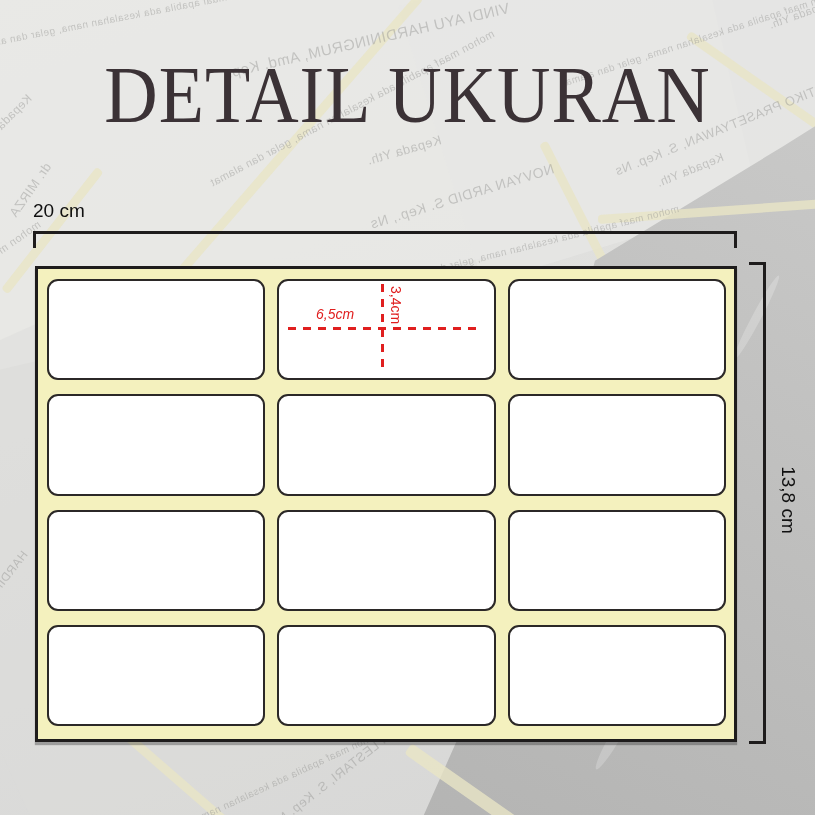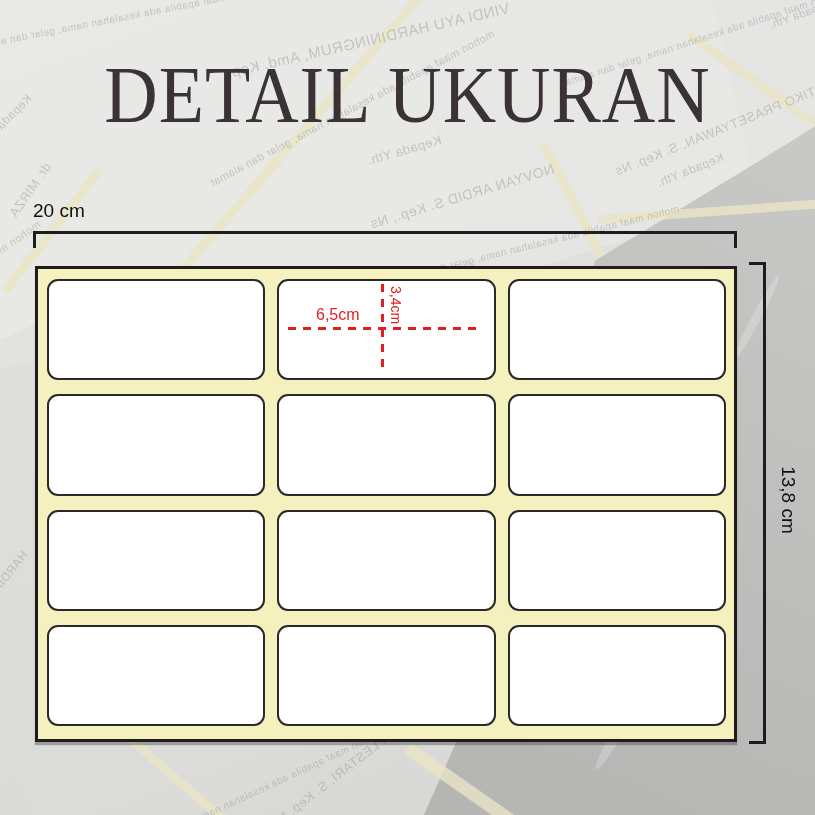--- a/index.html
+++ b/index.html
@@ -80,21 +80,21 @@
   
   .dash-h{
     position:absolute;left:288px;top:327px;width:194px;height:3px;
     background:repeating-linear-gradient(90deg,var(--red) 0 8px,transparent 8px 15px);
   }
   .dash-v{
     position:absolute;left:381px;top:284px;width:3px;height:88px;
     background:repeating-linear-gradient(180deg,var(--red) 0 8px,transparent 8px 15px);
   }
   .m-width{
-    position:absolute;left:316px;top:306px;font-size:16px;color:var(--red);
+    position:absolute;left:316px;top:306px;font-size:14px;color:var(--red);font-style:italic;
   }
   .m-height{
     position:absolute;left:404px;top:286px;font-size:14px;color:var(--red);
     transform-origin:0 0;transform:rotate(90deg);white-space:nowrap;
   }
 </style>
 </head>
 <body>
 
 <div class="canvas">

